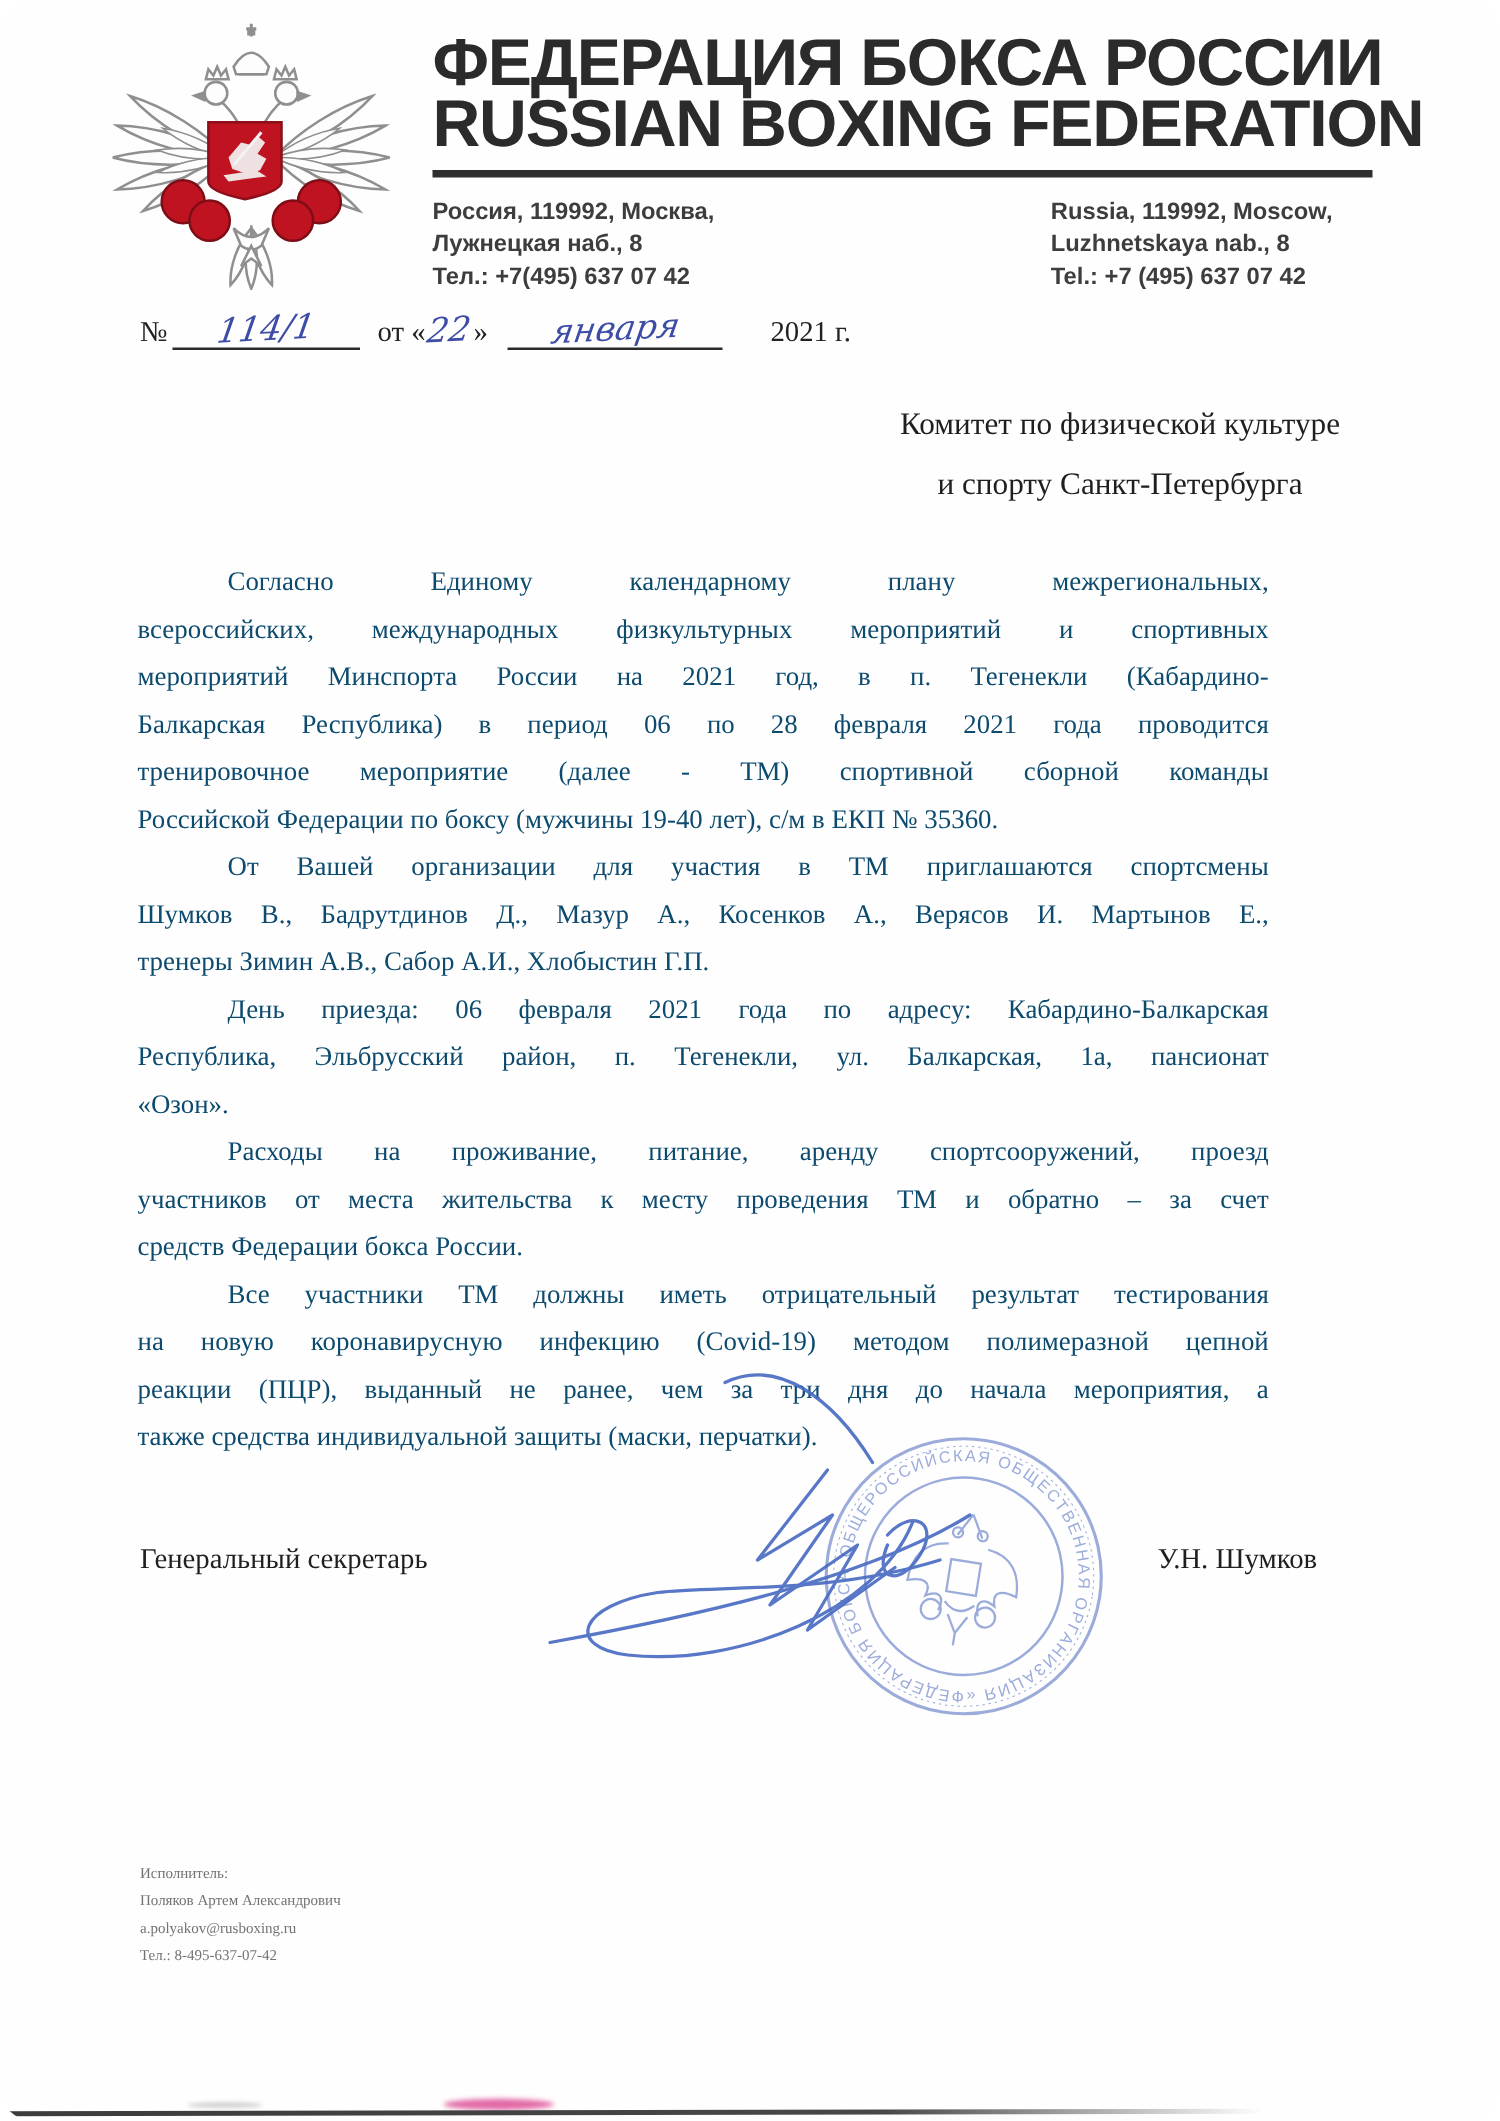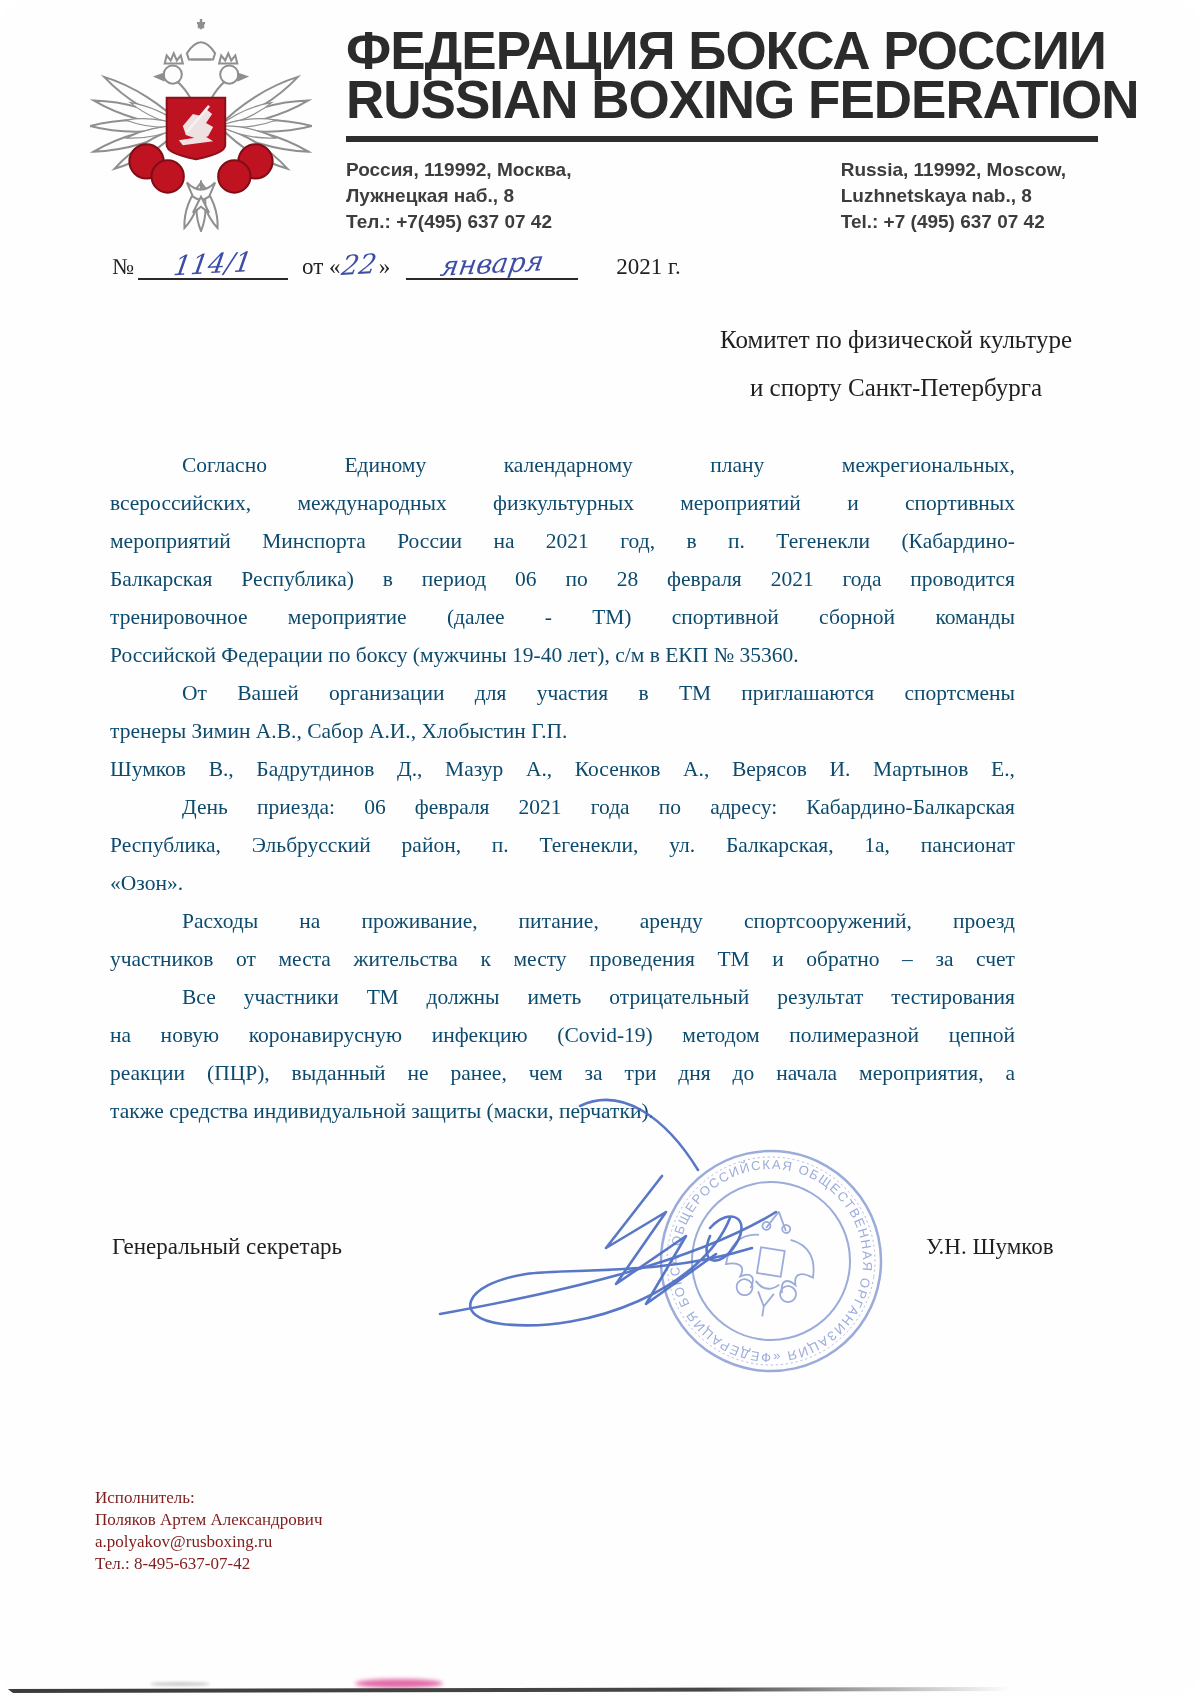--- a/index.html
+++ b/index.html
@@ -45,21 +45,21 @@
     font-size:21.5px;color:#0c4a6e;}
   .bline{line-height:38px;text-align:justify;}
   .bline.just{text-align-last:justify;}
   .bline.first{padding-left:72px;}
   
   .sig-title{position:absolute;left:112px;top:1234px;font-size:23px;color:#1f1f1f;}
   .sig-name{position:absolute;left:926px;top:1234px;font-size:23px;color:#1f1f1f;}
   .stamp{position:absolute;left:651px;top:1141px;opacity:.75;transform:rotate(9deg);}
   .signature-svg{position:absolute;left:430px;top:1078px;opacity:.92;}
   
-  .executor{position:absolute;left:95px;top:1487px;font-size:17px;line-height:22px;color:#7f1d1d;}
+  .executor{position:absolute;left:112px;top:1487px;font-size:12px;line-height:22px;color:#737373;}
   
   .scan-edge{position:absolute;left:0;top:1688px;width:1010px;height:4px;
     background:linear-gradient(to right,#3c3c3c 0%,#474747 70%,rgba(70,70,70,0) 100%);
     transform:rotate(-0.12deg);}
   .pink-smudge{position:absolute;left:355px;top:1679px;width:88px;height:9px;
     background:#dd4f97;border-radius:50%;filter:blur(2px);opacity:.85;}
   .gray-smudge{position:absolute;left:150px;top:1682px;width:60px;height:4px;
     background:#bdbdbd;border-radius:50%;filter:blur(1.5px);opacity:.8;}
 </style>
 </head>
@@ -162,27 +162,28 @@
   </div>
 
   <div class="body-text">
       <div class="bline first just">Согласно Единому календарному плану межрегиональных,</div>
       <div class="bline just">всероссийских, международных физкультурных мероприятий и спортивных</div>
       <div class="bline just">мероприятий Минспорта России на 2021 год, в п. Тегенекли (Кабардино-</div>
       <div class="bline just">Балкарская Республика) в период 06 по 28 февраля 2021 года проводится</div>
       <div class="bline just">тренировочное мероприятие (далее - ТМ) спортивной сборной команды</div>
       <div class="bline">Российской Федерации по боксу (мужчины 19-40 лет), с/м в ЕКП № 35360.</div>
       <div class="bline first just">От Вашей организации для участия в ТМ приглашаются спортсмены</div>
+      <div class="bline just">Шумков В., Бадрутдинов Д., Мазур А., Косенков А., Верясов И. Мартынов Е.,</div>
       <div class="bline">тренеры Зимин А.В., Сабор А.И., Хлобыстин Г.П.</div>
-      <div class="bline just">Шумков В., Бадрутдинов Д., Мазур А., Косенков А., Верясов И. Мартынов Е.,</div>
       <div class="bline first just">День приезда: 06 февраля 2021 года по адресу: Кабардино-Балкарская</div>
       <div class="bline just">Республика, Эльбрусский район, п. Тегенекли, ул. Балкарская, 1а, пансионат</div>
       <div class="bline">«Озон».</div>
       <div class="bline first just">Расходы на проживание, питание, аренду спортсооружений, проезд</div>
       <div class="bline just">участников от места жительства к месту проведения ТМ и обратно – за счет</div>
+      <div class="bline">средств Федерации бокса России.</div>
       <div class="bline first just">Все участники ТМ должны иметь отрицательный результат тестирования</div>
       <div class="bline just">на новую коронавирусную инфекцию (Covid-19) методом полимеразной цепной</div>
       <div class="bline just">реакции (ПЦР), выданный не ранее, чем за три дня до начала мероприятия, а</div>
       <div class="bline">также средства индивидуальной защиты (маски, перчатки).</div>
     </div>
 
   <div class="sig-title">Генеральный секретарь</div>
   <div class="sig-name">У.Н. Шумков</div>
 
   <svg class="stamp" width="240" height="240" viewBox="0 0 240 240" xmlns="http://www.w3.org/2000/svg">

